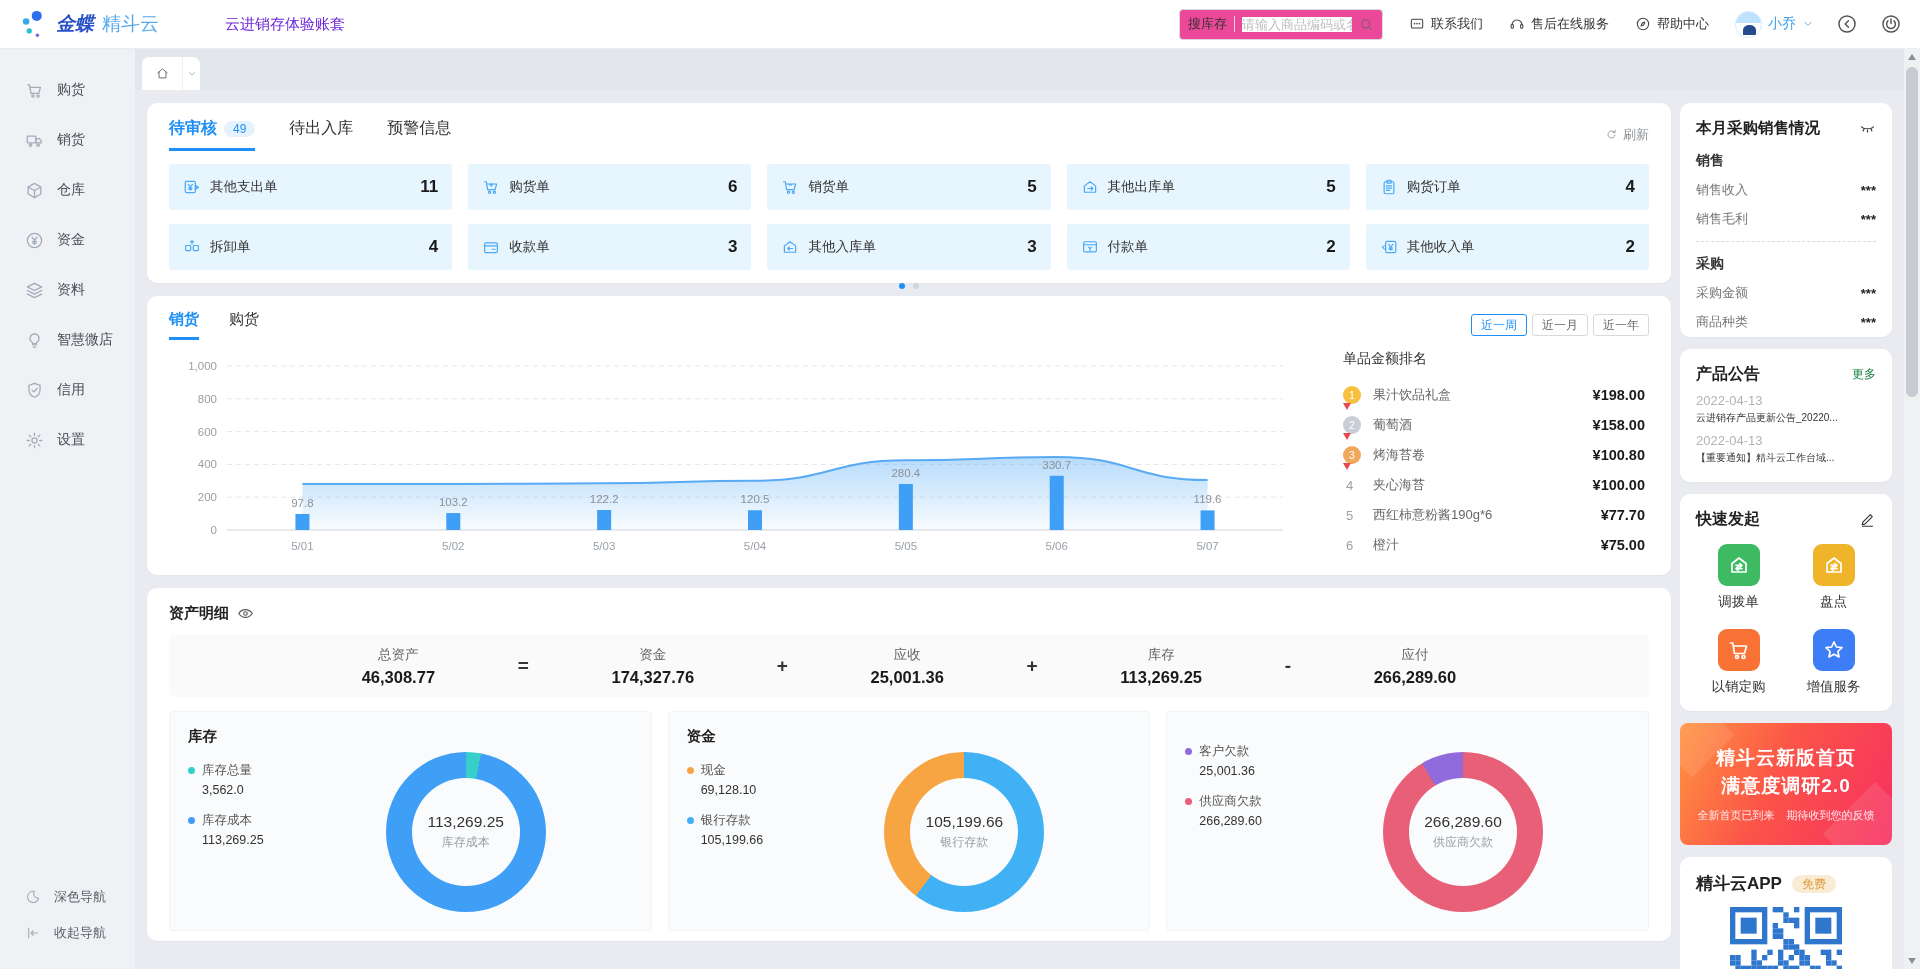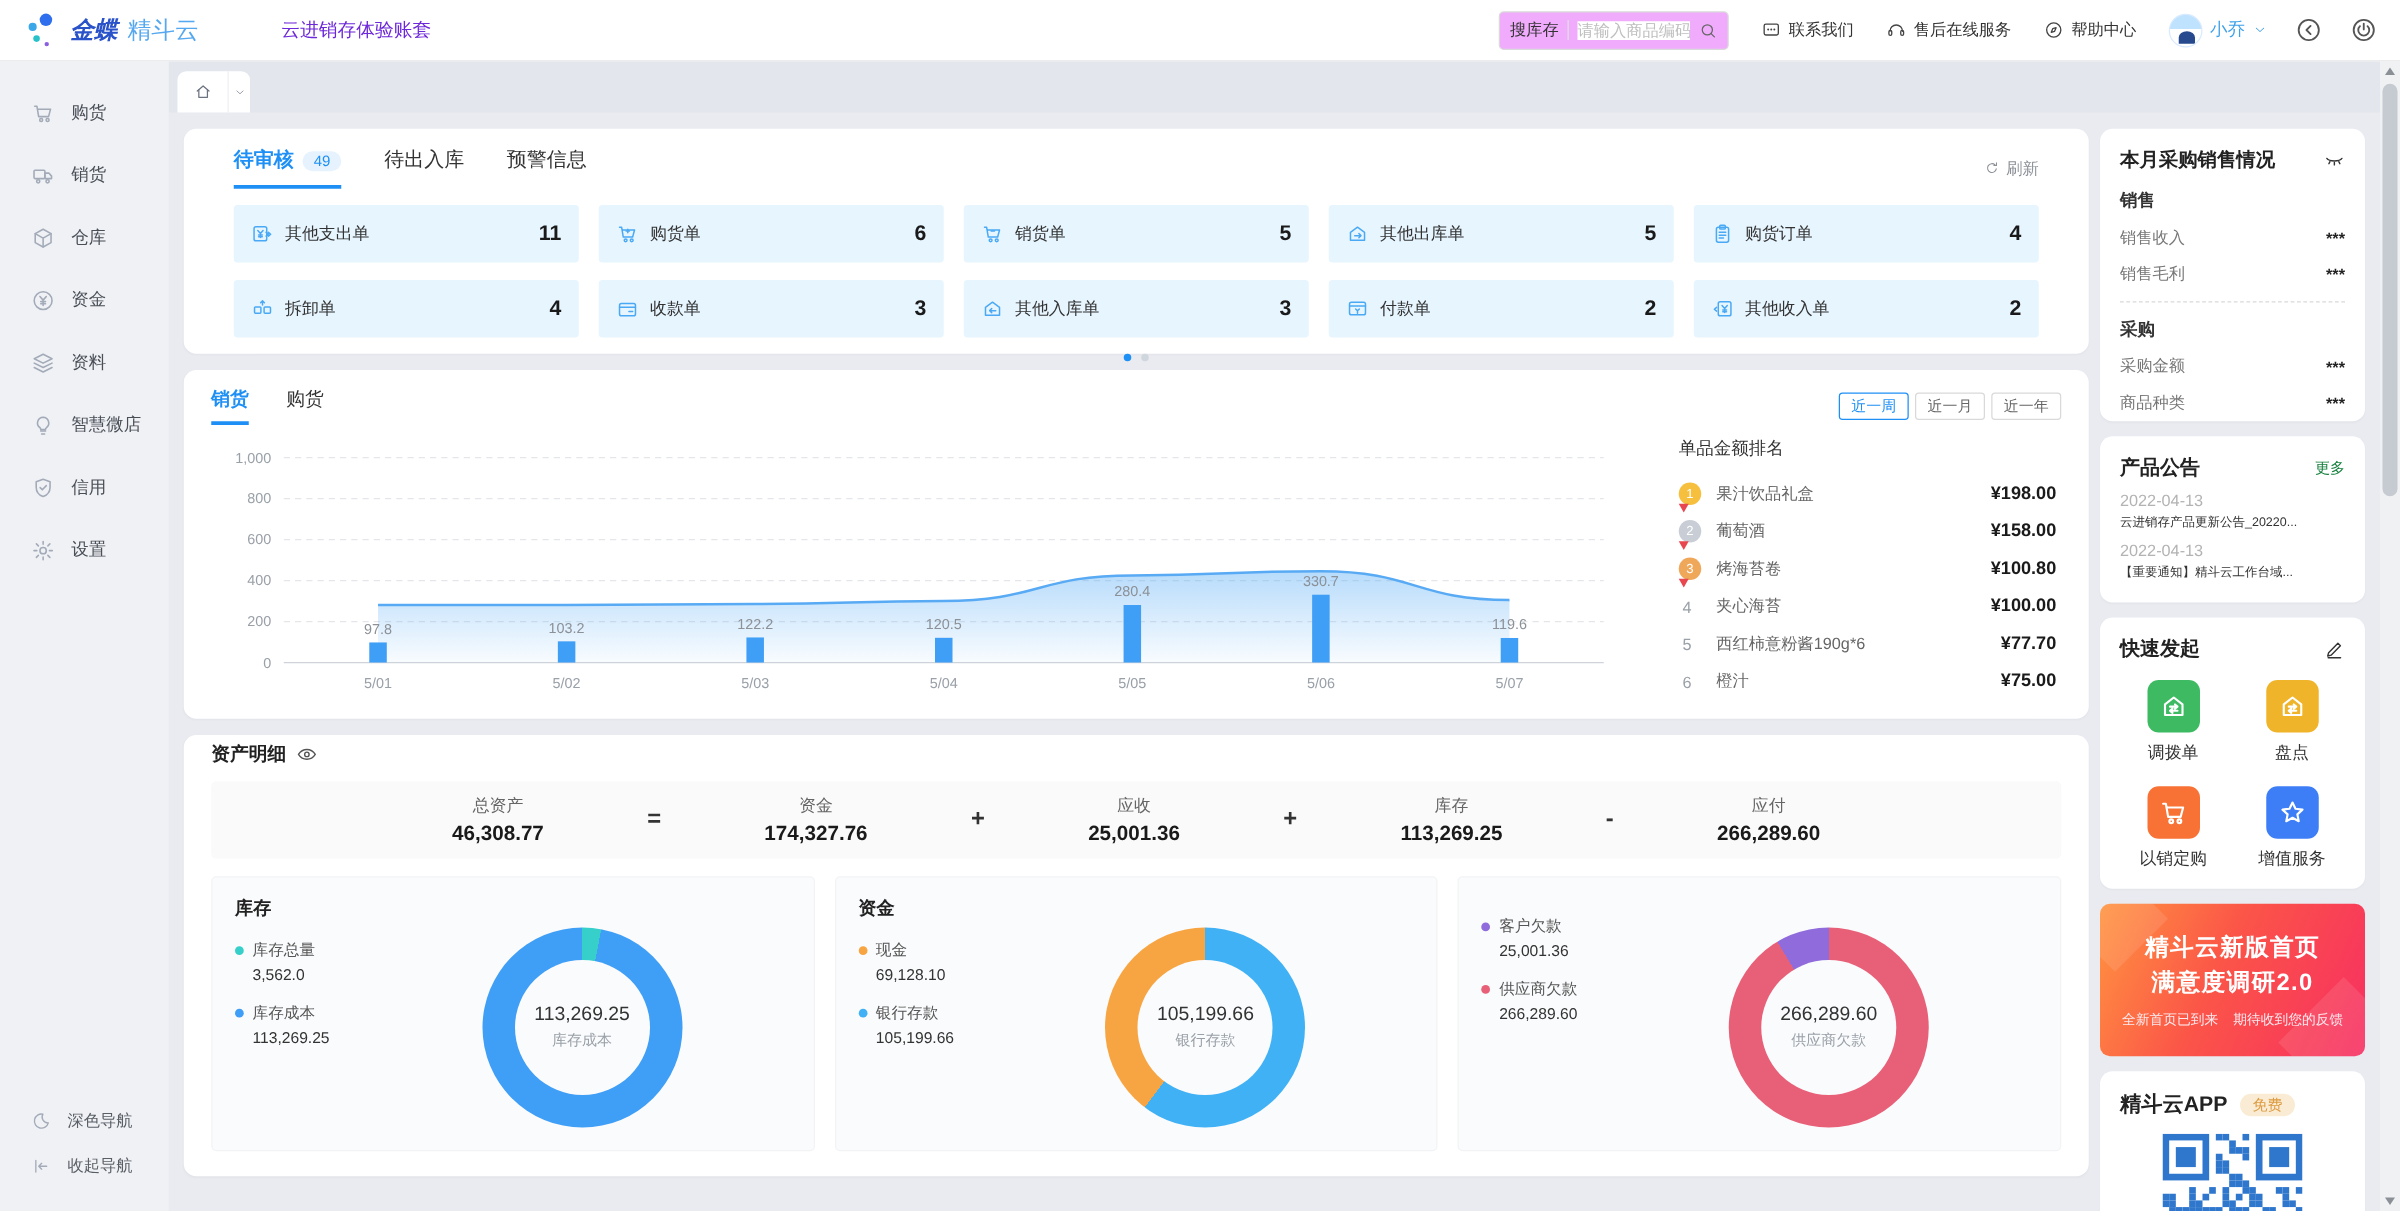--- a/index.html
+++ b/index.html
@@ -8,21 +8,21 @@
   .icon{display:inline-flex;align-items:center;justify-content:center;}
   .icon svg{width:100%;height:100%;stroke:currentColor;fill:none;stroke-width:1.6;stroke-linecap:round;stroke-linejoin:round;}
   
   .topbar{position:absolute;top:0;left:0;width:1920px;height:49px;background:#fff;display:flex;align-items:center;border-bottom:1px solid #ececec;z-index:30;padding:0 18px;}
   .logo{display:flex;align-items:center;gap:8px;}
   .logo .mark{width:30px;height:30px;}
   .logo-txt1{font-size:19px;font-weight:bold;color:#2a52c9;font-style:italic;}
   .logo-txt2{font-size:19px;color:#55a8ef;}
   .account-name{margin-left:66px;font-size:15px;color:#6d28d9;}
   .top-spacer{flex:1;}
-  .searchbox{display:flex;align-items:center;width:184px;height:31px;border:1px solid #d9d9d9;border-radius:4px;padding:0 8px;gap:7px;background:#f0abfc;}
+  .searchbox{display:flex;align-items:center;width:204px;height:31px;border:1px solid #d9d9d9;border-radius:4px;padding:0 8px;gap:7px;background:#ec4899;}
   .search-scope{font-size:13px;color:#333;white-space:nowrap;cursor:pointer;}
   .search-divider{width:1px;height:16px;background:#e0e0e0;}
   .searchbox input{border:none;outline:none;flex:1;min-width:0;font-size:13px;color:#333;font-family:inherit;}
   .searchbox input::placeholder{color:#bfbfbf;}
   .search-ic{width:15px;height:15px;color:#666;cursor:pointer;flex:none;}
   .top-link{display:flex;align-items:center;gap:6px;margin-left:26px;font-size:13px;color:#333;cursor:pointer;white-space:nowrap;}
   .top-link .icon{width:16px;height:16px;color:#444;}
   .userbox{display:flex;align-items:center;gap:6px;margin-left:26px;cursor:pointer;}
   .avatar{width:27px;height:27px;border-radius:50%;background:linear-gradient(180deg,#bfe3ff 45%,#fff 45%);border:1px solid #d8eaff;position:relative;overflow:hidden;}
   .avatar::after{content:"";position:absolute;left:7px;top:13px;width:13px;height:10px;border-radius:50% 50% 0 0;background:#274a8f;}
@@ -42,21 +42,21 @@
   .strip-tab{position:absolute;left:7px;bottom:0;height:33px;width:58px;background:#fff;border-radius:7px 7px 0 0;display:flex;align-items:stretch;}
   .strip-home{flex:1;display:flex;align-items:center;justify-content:center;cursor:pointer;}
   .strip-home .icon{width:15px;height:15px;color:#6b7280;}
   .strip-caret{width:18px;display:flex;align-items:center;justify-content:center;border-left:1px solid #eef0f3;cursor:pointer;}
   .strip-caret .icon{width:10px;height:10px;color:#8a9099;}
   
   .main-col{position:absolute;left:147px;top:103px;width:1524px;display:flex;flex-direction:column;gap:13px;}
   .right-col{position:absolute;left:1680px;top:103px;width:212px;display:flex;flex-direction:column;gap:12px;}
   .panel{background:#fff;border-radius:10px;box-shadow:0 1px 2px rgba(30,40,60,0.03);}
   
-  .todo-panel{height:180px;padding:15px 40px 10px;position:relative;}
+  .todo-panel{height:180px;padding:15px 22px 10px;position:relative;}
   .todo-head{display:flex;align-items:center;}
   .ttab{font-size:16px;color:#333;margin-right:34px;cursor:pointer;display:flex;align-items:center;gap:7px;padding-bottom:9px;border-bottom:3px solid transparent;}
   .ttab.active{color:#1e90f5;font-weight:bold;border-bottom-color:#1e90f5;}
   .badge{background:#e6f3fe;color:#1e90f5;font-size:12px;font-weight:normal;border-radius:10px;padding:2px 9px;line-height:1;}
   .refresh{margin-left:auto;display:flex;align-items:center;gap:5px;color:#8c9097;font-size:13px;cursor:pointer;}
   .refresh .icon{width:13px;height:13px;}
   .cards-grid{margin-top:13px;display:grid;grid-template-columns:repeat(5,1fr);gap:14px 16px;}
   .todo-card{background:#e7f5fe;border-radius:3px;height:46px;display:flex;align-items:center;padding:0 14px;gap:9px;cursor:pointer;}
   .todo-card .icon{width:18px;height:18px;color:#4aa9f5;flex:none;}
   .todo-card .lbl{font-size:13.5px;color:#333;}
@@ -80,21 +80,21 @@
   .rank-no{width:30px;flex:none;display:flex;align-items:center;}
   .plain-no{color:#9aa0a8;font-size:13px;padding-left:3px;}
   .medal{width:18px;height:18px;border-radius:50%;color:#fff;font-size:10.5px;display:flex;align-items:center;justify-content:center;position:relative;}
   .medal::after{content:"";position:absolute;left:0;bottom:-6px;border-left:4px solid transparent;border-right:4px solid transparent;border-top:7px solid #e8474f;}
   .medal.gold{background:#f6bf3e;}
   .medal.silver{background:#c8cdd6;}
   .medal.bronze{background:#efa75a;}
   .rank-name{flex:1;font-size:13px;color:#666;white-space:nowrap;overflow:hidden;text-overflow:ellipsis;}
   .rank-amt{font-size:14.5px;font-weight:bold;color:#1a1a1a;}
   
-  .assets-panel{height:353px;padding:6px 22px;}
+  .assets-panel{height:353px;padding:16px 22px;}
   .assets-title{display:flex;align-items:center;gap:8px;font-size:15px;font-weight:bold;color:#222;}
   .assets-title .icon{width:17px;height:17px;color:#555;cursor:pointer;}
   .formula{margin-top:12px;background:#fafafa;border-radius:4px;height:62px;display:flex;align-items:center;justify-content:space-evenly;padding:0 110px;}
   .f-group{text-align:center;}
   .f-label{font-size:13.5px;color:#666;}
   .f-value{font-size:16.5px;font-weight:bold;color:#1a1a1a;margin-top:4px;}
   .f-op{font-size:19px;font-weight:bold;color:#333;}
   .donut-row{margin-top:14px;display:flex;gap:16px;}
   .donut-card{flex:1;background:#fafbfc;border:1px solid #f2f3f5;border-radius:4px;height:220px;padding:15px 18px;position:relative;}
   .donut-title{font-size:14.5px;font-weight:bold;color:#222;}

